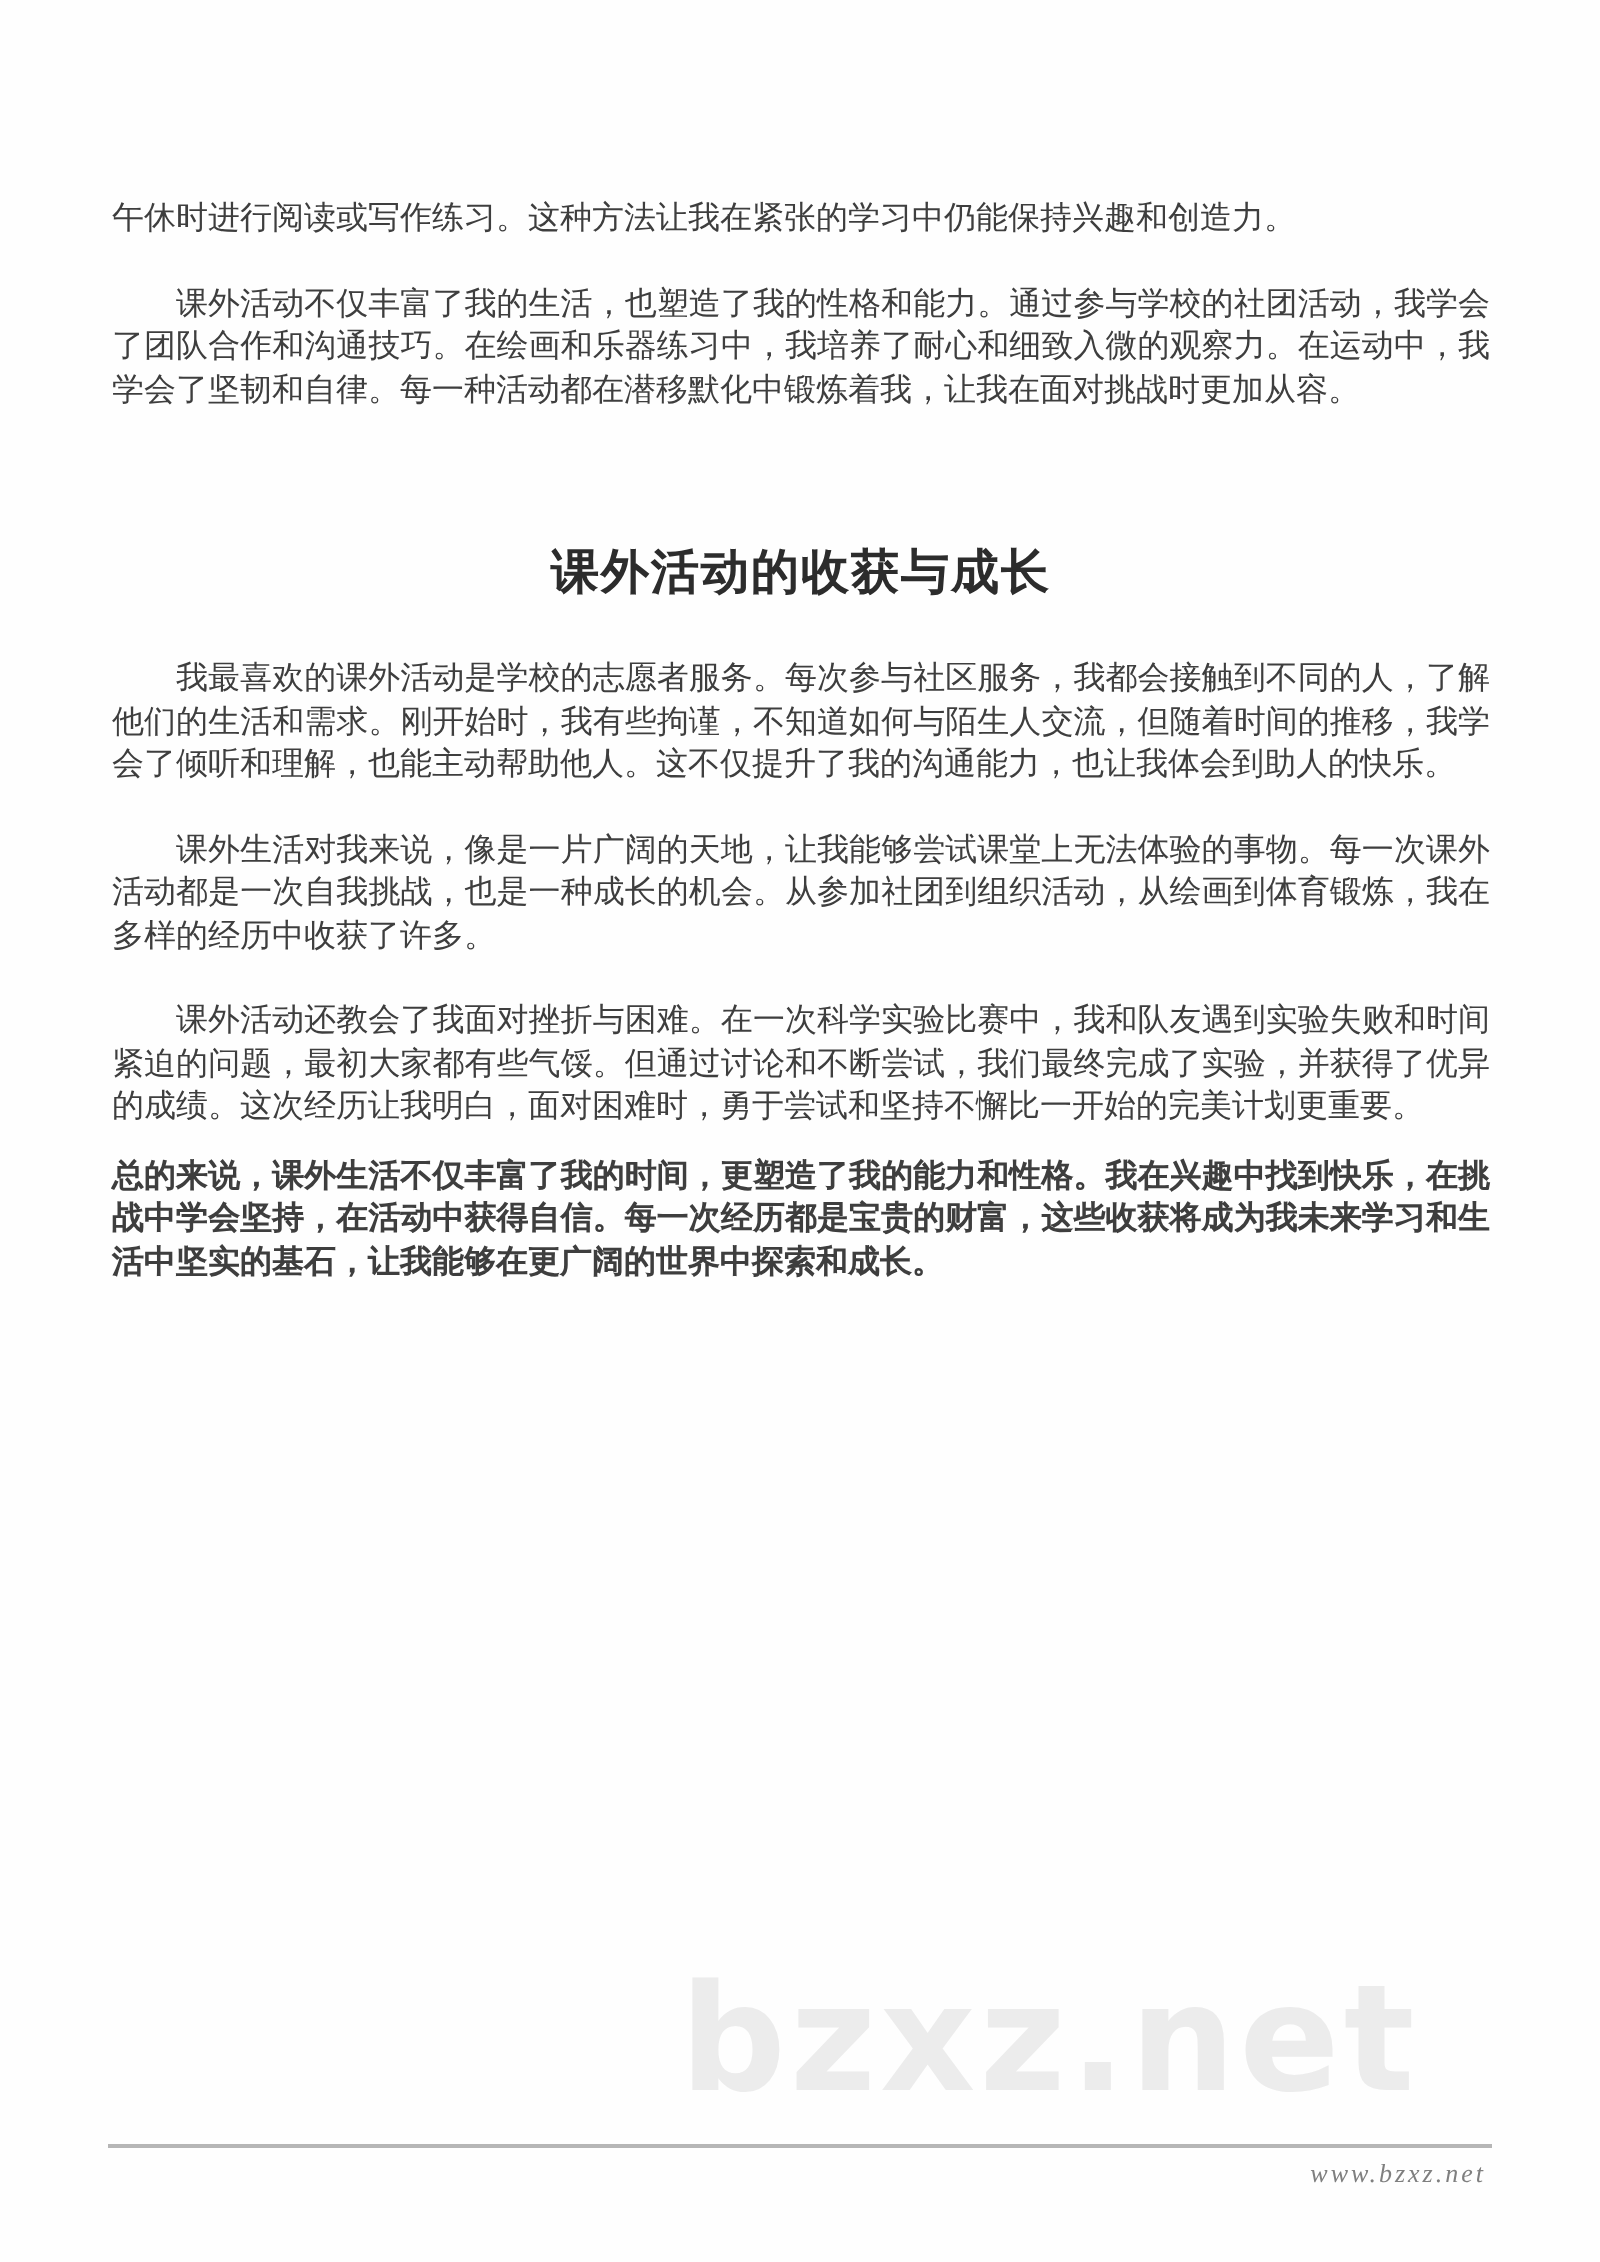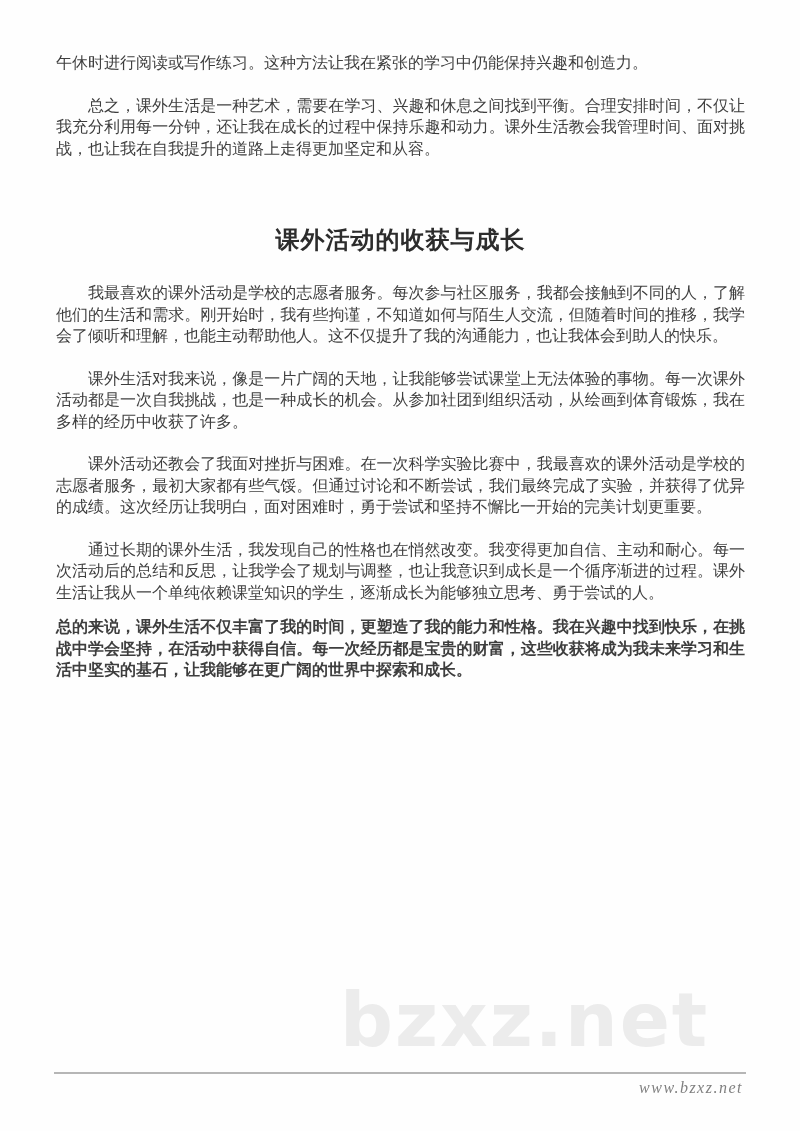--- a/index.html
+++ b/index.html
@@ -23,21 +23,21 @@
     z-index: 2;
   }
   .para {
     font-size: 16px;
     line-height: 21.5px;
     color: #3e3e3e;
     text-align: justify;
     text-indent: 2em;
     margin: 0 0 21px 0;
   }
-  .no-indent { text-indent: 0; }
+  .no-indent { text-indent: 0; margin-top: 47px; }
   .flush { margin-top: -8px; font-weight: bold; }
   .essay-title {
     font-size: 24px;
     font-weight: bold;
     color: #2c2c2c;
     text-align: center;
     letter-spacing: 1px;
     margin: 66px 0 26px 0;
     line-height: 31px;
   }
@@ -62,49 +62,48 @@
     height: 2px;
     background: #b6b6b6;
     z-index: 2;
   }
   .footer-url {
     position: absolute;
     top: 1079px;
     right: 57px;
     font-family: "Liberation Serif", "DejaVu Serif", serif;
     font-style: italic;
-    font-size: 16px;
+    font-size: 13px;
     color: #7f7f7f;
     letter-spacing: 1.5px;
     z-index: 2;
   }
 </style>
 </head>
 <body>
 
 <div class="page">
 
   <div class="content">
 
     <p class="para no-indent">午休时进行阅读或写作练习。这种方法让我在紧张的学习中仍能保持兴趣和创造力。</p>
 
+    <p class="para">课外活动不仅丰富了我的生活，也塑造了我的性格和能力。通过参与学校的社团活动，我学会了团队合作和沟通技巧。在绘画和乐器练习中，我培养了耐心和细致入微的观察力。在运动中，我学会了坚韧和自律。每一种活动都在潜移默化中锻炼着我，让我在面对挑战时更加从容。</p>
 
 
-    <p class="para">总之，课外生活是一种艺术，需要在学习、兴趣和休息之间找到平衡。合理安排时间，不仅让我充分利用每一分钟，还让我在成长的过程中保持乐趣和动力。课外生活教会我管理时间、面对挑战，也让我在自我提升的道路上走得更加坚定和从容。</p>
 
     <h1 class="essay-title">课外活动的收获与成长</h1>
 
     <p class="para">我最喜欢的课外活动是学校的志愿者服务。每次参与社区服务，我都会接触到不同的人，了解他们的生活和需求。刚开始时，我有些拘谨，不知道如何与陌生人交流，但随着时间的推移，我学会了倾听和理解，也能主动帮助他人。这不仅提升了我的沟通能力，也让我体会到助人的快乐。</p>
 
     <p class="para">课外生活对我来说，像是一片广阔的天地，让我能够尝试课堂上无法体验的事物。每一次课外活动都是一次自我挑战，也是一种成长的机会。从参加社团到组织活动，从绘画到体育锻炼，我在多样的经历中收获了许多。</p>
 
 
-    <p class="para">课外活动还教会了我面对挫折与困难。在一次科学实验比赛中，我最喜欢的课外活动是学校的志愿者服务，最初大家都有些气馁。但通过讨论和不断尝试，我们最终完成了实验，并获得了优异的成绩。这次经历让我明白，面对困难时，勇于尝试和坚持不懈比一开始的完美计划更重要。</p>
+    <p class="para">课外活动还教会了我面对挫折与困难。在一次科学实验比赛中，我和队友遇到实验失败和时间紧迫的问题，最初大家都有些气馁。但通过讨论和不断尝试，我们最终完成了实验，并获得了优异的成绩。这次经历让我明白，面对困难时，勇于尝试和坚持不懈比一开始的完美计划更重要。</p>
 
-    <p class="para">通过长期的课外生活，我发现自己的性格也在悄然改变。我变得更加自信、主动和耐心。每一次活动后的总结和反思，让我学会了规划与调整，也让我意识到成长是一个循序渐进的过程。课外生活让我从一个单纯依赖课堂知识的学生，逐渐成长为能够独立思考、勇于尝试的人。</p>
 
     <p class="para no-indent flush">总的来说，课外生活不仅丰富了我的时间，更塑造了我的能力和性格。我在兴趣中找到快乐，在挑战中学会坚持，在活动中获得自信。每一次经历都是宝贵的财富，这些收获将成为我未来学习和生活中坚实的基石，让我能够在更广阔的世界中探索和成长。</p>
 
   </div>
 
   <div class="watermark">bzxz.net</div>
 
   <div class="footer-rule"></div>
 
   <div class="footer-url">www.bzxz.net</div>

